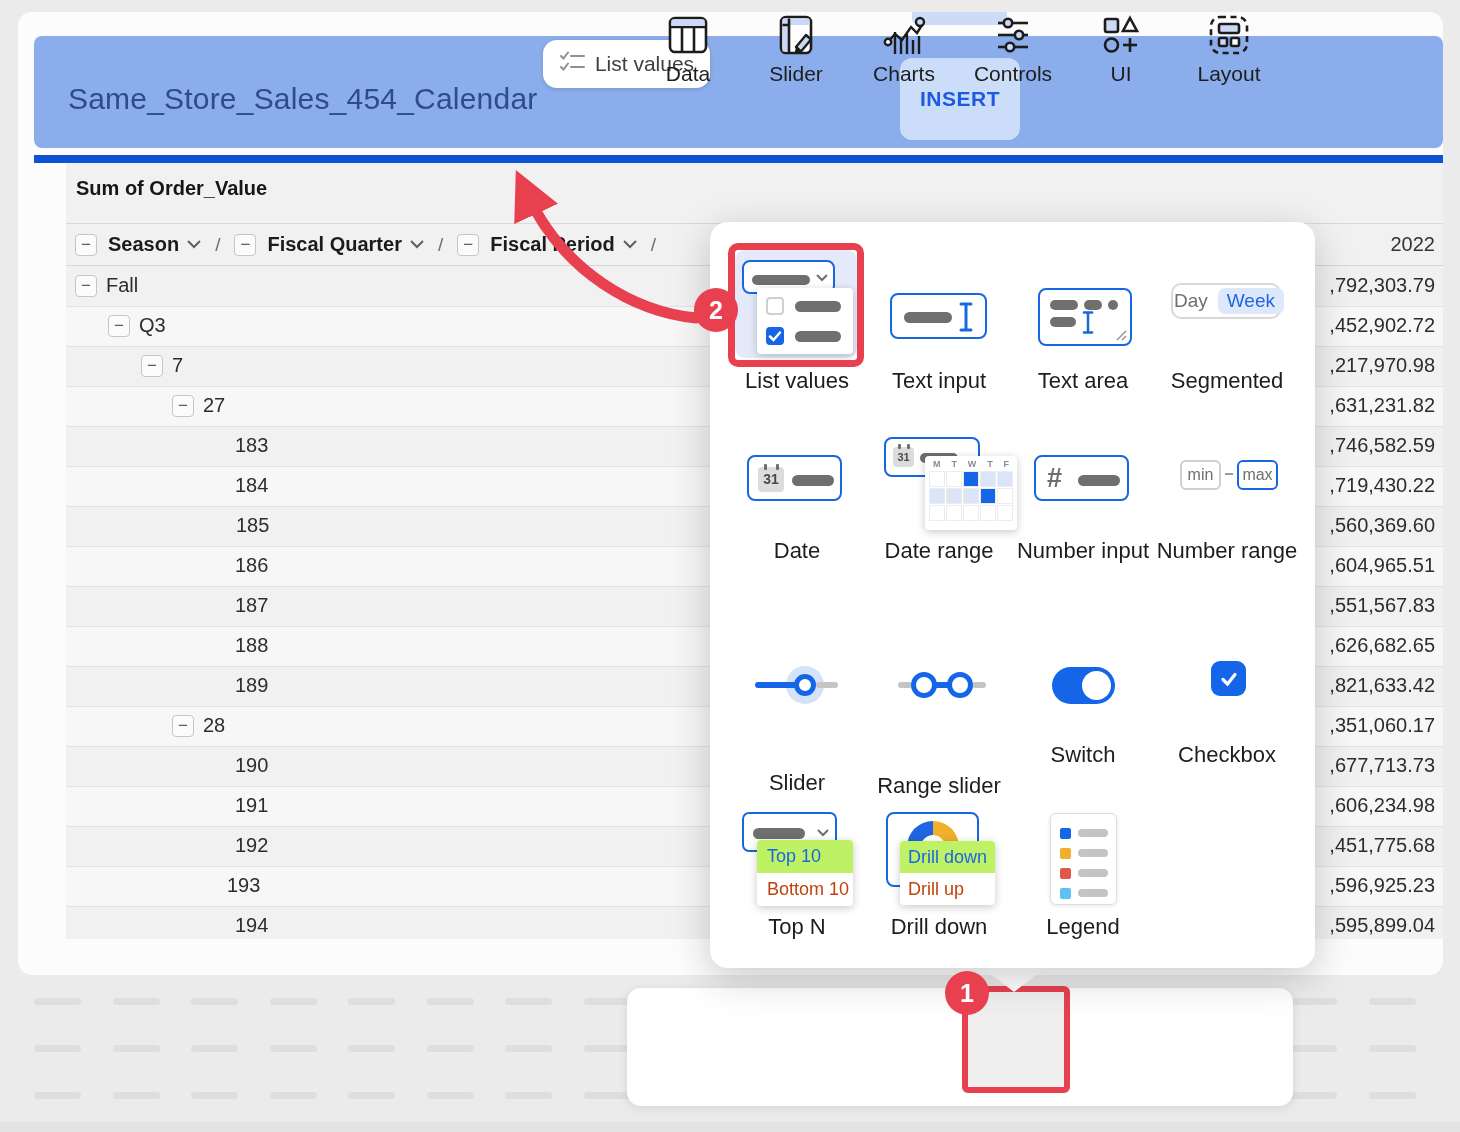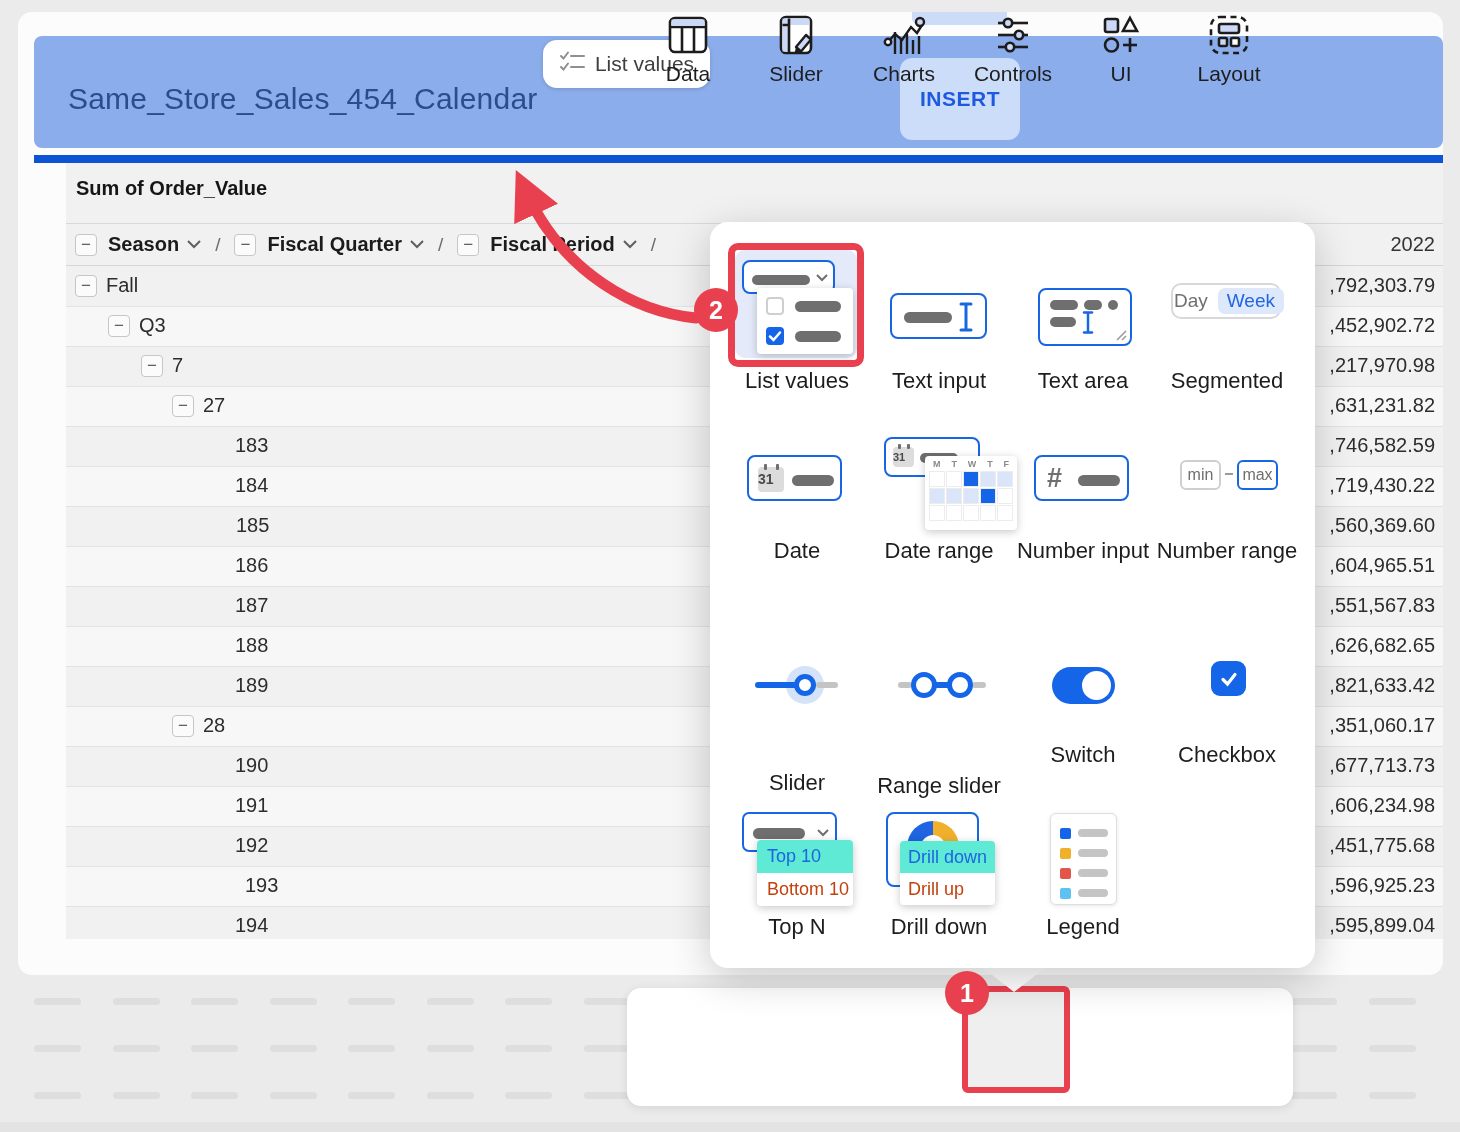--- a/index.html
+++ b/index.html
@@ -50,27 +50,27 @@
   .badge { background:#e8404e; border-radius:50%; width:44px; height:44px; color:#fff; font-size:25px; font-weight:700; display:flex; align-items:center; justify-content:center; z-index:31; }
   .badge-2 { left:694px; top:288px; }
   .badge-1 { left:945px; top:971px; }
 
   .cb { position:absolute; width:18px; height:18px; border-radius:4px; }
   .cb-empty { border:2px solid #cfcfcf; background:#fff; }
   .cb-filled { background:#1565e8; color:#fff; }
   .seg-pill { left:1171px; top:283px; width:110px; height:36px; background:#fff; border:2px solid #d8d8d8; border-radius:10px; display:flex; align-items:center; justify-content:center; gap:4px; z-index:21; }
   .seg-day { font-size:19px; color:#6f6f6f; padding:0 6px; }
   .seg-week { font-size:19px; color:#2166e0; background:#dde8fb; border-radius:7px; padding:2px 9px; }
-  .cal-glyph { position:absolute; background:#dcdcdc; border-radius:4px; color:#4a4a4a; font-weight:700; }
+  .cal-glyph { position:absolute; background:#dcdcdc; border-radius:4px; color:#4a4a4a; font-weight:700; text-align:center; }
   .tick { position:absolute; width:3px; height:6px; background:#6f6f6f; border-radius:1px; }
   .mm-box { position:absolute; height:30px; border-radius:6px; background:#fff; font-size:16px; color:#6f6f6f; display:flex; align-items:center; justify-content:center; z-index:21; }
   .knob { position:absolute; background:#fff; border:5px solid #1565e8; border-radius:50%; }
   .track { position:absolute; height:6px; border-radius:3px; }
   .opt-row { height:33px; display:flex; align-items:center; padding-left:10px; font-size:18px; }
-  .opt-hl { background:#5eead4; color:#1f64e0; border-radius:4px 4px 0 0; }
+  .opt-hl { background:#bef264; color:#1f64e0; border-radius:4px 4px 0 0; }
   .opt-plain { color:#c2410c; }
 
   
   .toolbar { left:627px; top:988px; width:666px; height:118px; background:#ffffff; border-radius:14px; box-shadow:0 2px 10px rgba(0,0,0,.10); z-index:15; }
   .tb-item { position:absolute; top:0; width:100px; height:118px; display:flex; flex-direction:column; align-items:center; z-index:16; }
   .tb-icon { margin-top:12px; width:46px; height:46px; display:flex; align-items:center; justify-content:center; }
   .tb-label { margin-top:4px; font-size:21px; color:#1d1d1d; }
   .red-box1 { left:962px; top:986px; width:108px; height:107px; background:#efefef; border:6px solid #e8404e; border-radius:6px; z-index:16; }
 
   .dash { position:absolute; width:47px; height:7px; border-radius:3.5px; background:#dedede; z-index:1; }
@@ -201,21 +201,21 @@
         <div class="rlabel" style="left: 169px;">191</div>
         <div class="rvalue">,606,234.98</div>
       </div>
       <div class="row-sep" style="top: 623px;"></div>
       <div class="t-row stripe-a" style="top: 663px;">
         <div class="rlabel" style="left: 169px;">192</div>
         <div class="rvalue">,451,775.68</div>
       </div>
       <div class="row-sep" style="top: 663px;"></div>
       <div class="t-row stripe-b" style="top: 703px;">
-        <div class="rlabel" style="left: 179px;">193</div>
+        <div class="rlabel" style="left: 161px;">193</div>
         <div class="rvalue">,596,925.23</div>
       </div>
       <div class="row-sep" style="top: 703px;"></div>
       <div class="t-row stripe-a" style="top: 743px;">
         <div class="rlabel" style="left: 169px;">194</div>
         <div class="rvalue">,595,899.04</div>
       </div>
       <div class="row-sep" style="top: 743px;"></div>
     </div>
 </div>

